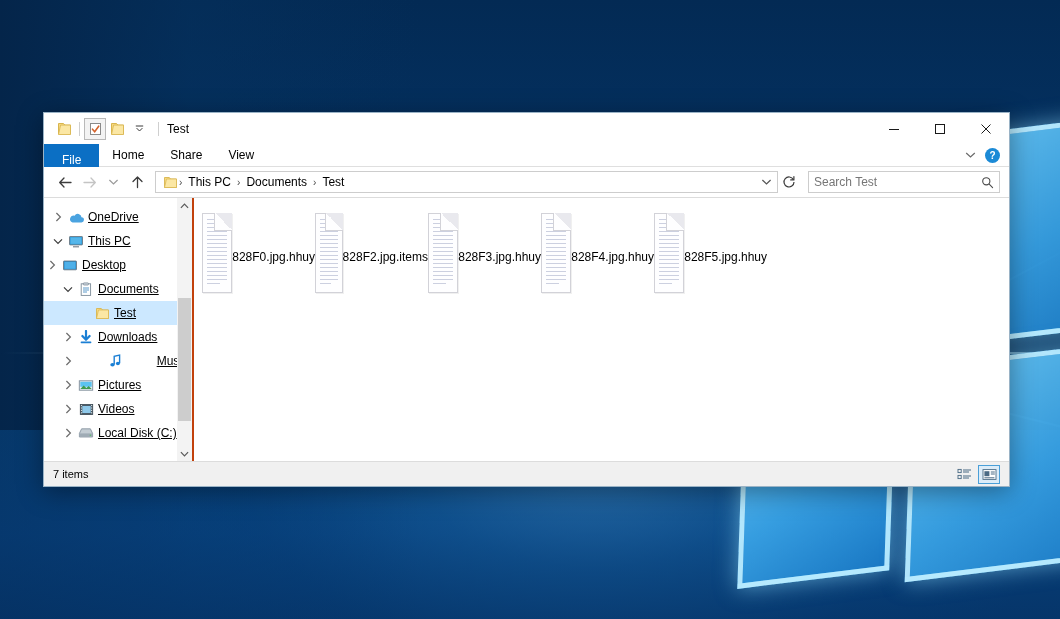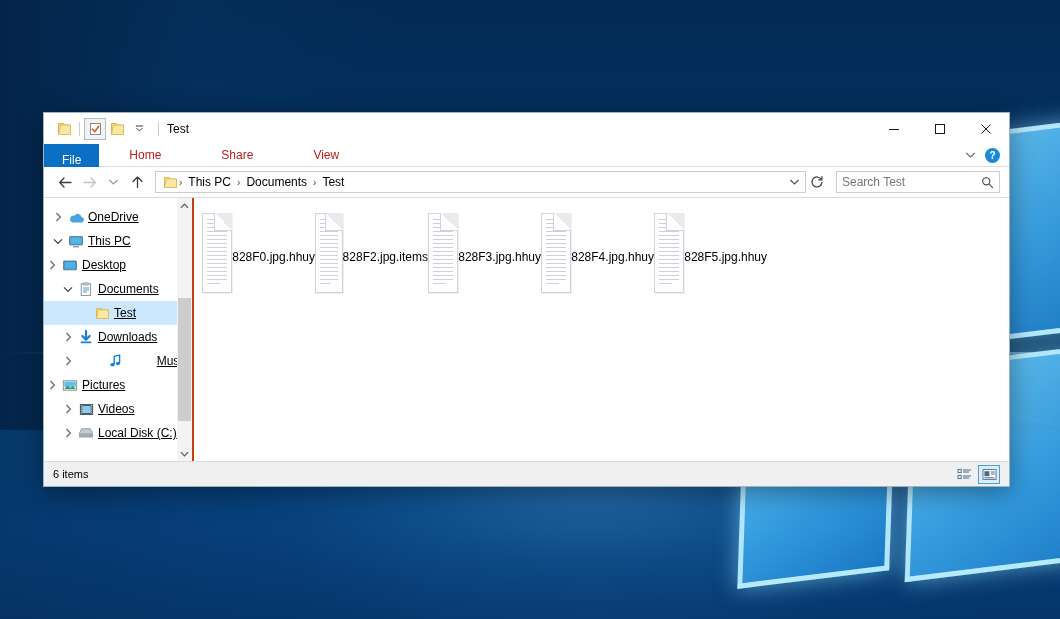--- a/index.html
+++ b/index.html
@@ -87,21 +87,21 @@
   .wc-group { margin-left:auto; display:flex; height:31px; }
   .wc { width:46px; height:31px; display:flex; align-items:center; justify-content:center; }
   .wc svg { display:block; }
 
   
   #ribbon {
     height:23px; flex:0 0 23px; display:flex; align-items:stretch;
     background:#ffffff; border-bottom:1px solid #dfdfdf;
   }
   .tab {
-    padding:0 30px; display:flex; align-items:center; font-size:12px; color:#b91c1c;
+    padding:0 13px; display:flex; align-items:center; font-size:12px; color:#000000;
   }
   .tab.file { background:#0b6fc4; color:#fff; padding:16px 18px; }
   .ribbon-right { margin-left:auto; display:flex; align-items:center; gap:9px; padding-right:9px; }
   .help-circle {
     width:15px; height:15px; border-radius:50%; background:#1b8ad6;
     color:#fff; font-size:10px; font-weight:bold;
     display:flex; align-items:center; justify-content:center;
   }
 
   
@@ -114,21 +114,21 @@
     flex:1; height:22px; margin-left:6px; border:1px solid #cdcdcd; background:#fff;
     display:flex; align-items:center; padding:0 2px 0 5px; min-width:0;
   }
   .crumbs { display:flex; align-items:center; flex:1; gap:0; min-width:0; }
   .crumb { font-size:12px; color:#000; padding:0 5px; white-space:nowrap; }
   .crumb-sep { color:#4a4a4a; font-size:10px; padding:0 1px; }
   .addr-drop { width:18px; display:flex; align-items:center; justify-content:center; color:#3a3a3a; font-size:9px; }
   .refresh { width:22px; height:22px; display:flex; align-items:center; justify-content:center;
              border:1px solid transparent; }
   #searchbox {
-    width:164px; height:22px; margin-left:8px; border:1px solid #cdcdcd; background:#fff;
+    width:192px; height:22px; margin-left:8px; border:1px solid #cdcdcd; background:#fff;
     display:flex; align-items:center; padding:0 5px;gap:17px;
   }
   #search-input-text { flex:1; font-size:12px; color:#767676; }
 
   
   #bodyrow { flex:1; display:flex; min-height:0; border-top:1px solid #dcdcdc; }
 
   #sidebar {
     width:150px; flex:0 0 150px; background:#fff; position:relative;
     border-right:2px solid #c2410c; overflow:hidden;text-decoration:underline;
@@ -438,21 +438,21 @@
           <span class="ticon">
             <svg width="13" height="14" viewBox="0 0 13 14">
               <path d="M5.2 10.6V2.2l5.4-1.1v8.2" fill="none" stroke="#1b7fd4" stroke-width="1.4"></path>
               <ellipse cx="3.5" cy="10.8" rx="2.2" ry="1.8" fill="#1b7fd4"></ellipse>
               <ellipse cx="8.9" cy="9.5" rx="2" ry="1.7" fill="#1b7fd4"></ellipse>
             </svg>
           </span>
           <span class="tlabel">Music</span>
         </div>
 
-        <div class="tnode" style="">
+        <div class="tnode" style="padding-left:16px;">
           <span class="twist">
             <svg width="7" height="10" viewBox="0 0 7 10">
                 <path d="M1.4 1l4 4-4 4" fill="none" stroke="#6b6b6b" stroke-width="1.2"></path>
               </svg>
           </span>
           <span class="ticon">
             <svg width="16" height="13" viewBox="0 0 16 13">
               <rect x="1.3" y="1.8" width="13.4" height="9.4" fill="#e8eef2" stroke="#7d8c99" stroke-width=".9"></rect>
               <rect x="2.3" y="2.8" width="11.4" height="5" fill="#5cc3f0"></rect>
               <path d="M2.3 10l3.4-3.4 2.6 2.4 2.4-2 3 3z" fill="#3f9b4f"></path>
@@ -647,21 +647,21 @@
             <div class="doc-fold"></div>
           </div>
           <div class="fname">828F5.jpg.hhuy</div>
         </div>
 
       </div>
     </div>
   </div>
 
   <div id="statusbar">
-    <span>6 items</span>
+    <span>7 items</span>
     <div class="view-group">
       <div class="viewbtn">
         <svg width="15" height="13" viewBox="0 0 15 13">
           <rect x="1" y="1.4" width="3.2" height="3.2" fill="none" stroke="#4a6a84" stroke-width=".9"></rect>
           <rect x="1" y="7.4" width="3.2" height="3.2" fill="none" stroke="#4a6a84" stroke-width=".9"></rect>
           <path d="M6 2h8M6 4h6M6 8h8M6 10h6" stroke="#4a6a84" stroke-width="1"></path>
         </svg>
       </div>
       <div class="viewbtn active">
         <svg width="15" height="13" viewBox="0 0 15 13">

